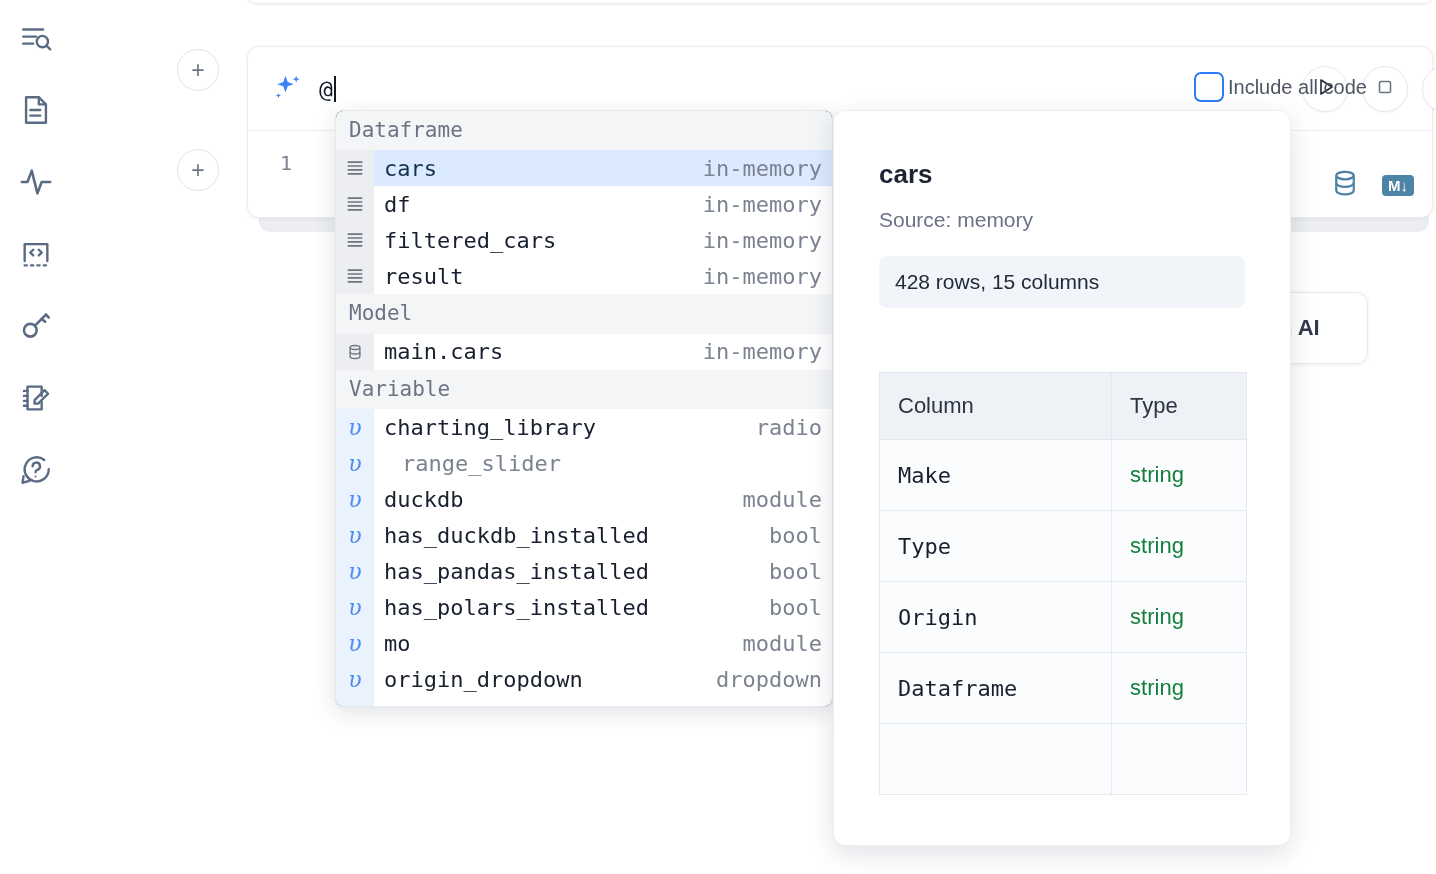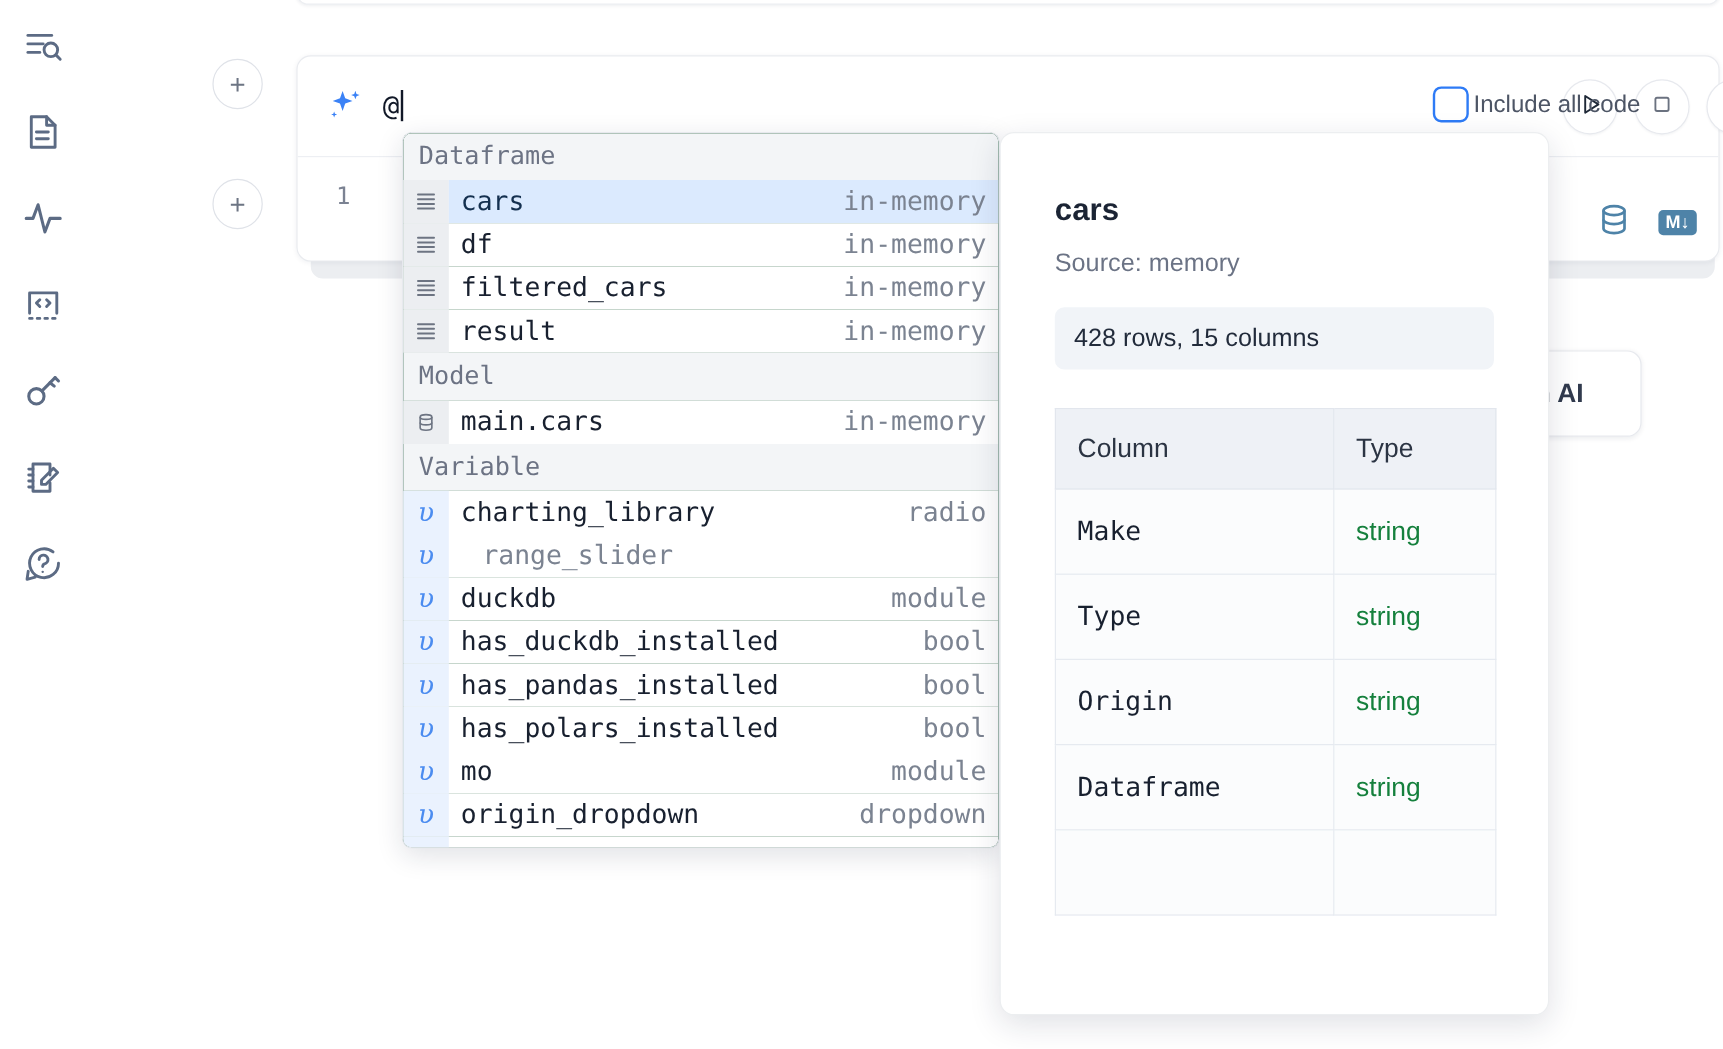--- a/index.html
+++ b/index.html
@@ -142,21 +142,21 @@
     overflow:hidden; z-index:30; padding:0 45px;
   }
   .pv-title{
     margin-top:48px; font-size:26px; font-weight:bold; color:#1b2434;
   }
   .pv-source{ margin-top:18px; font-size:21px; color:#6b7385; }
   .pv-chip{
     margin-top:24px; background:#f1f4f8; border-radius:8px;
     padding:14px 16px; font-size:21px; color:#222b3b;
   }
-  .pv-table{ margin-top:32px; width:368px; border-collapse:collapse; }
+  .pv-table{ margin-top:64px; width:368px; border-collapse:collapse; }
   .pv-table th{
     background:#eef1f6; border:1px solid #e2e6ed;
     text-align:left; font-weight:normal; font-size:22px; color:#2b3443;
     padding:20px 18px;
   }
   .pv-table td{
     border:1px solid #e6eaf0; background:#fbfcfd;
     padding:22px 18px; font-size:22px;
   }
   .pv-table td.col{ font-family:"DejaVu Sans Mono","Liberation Mono",monospace; color:#18202f; }

